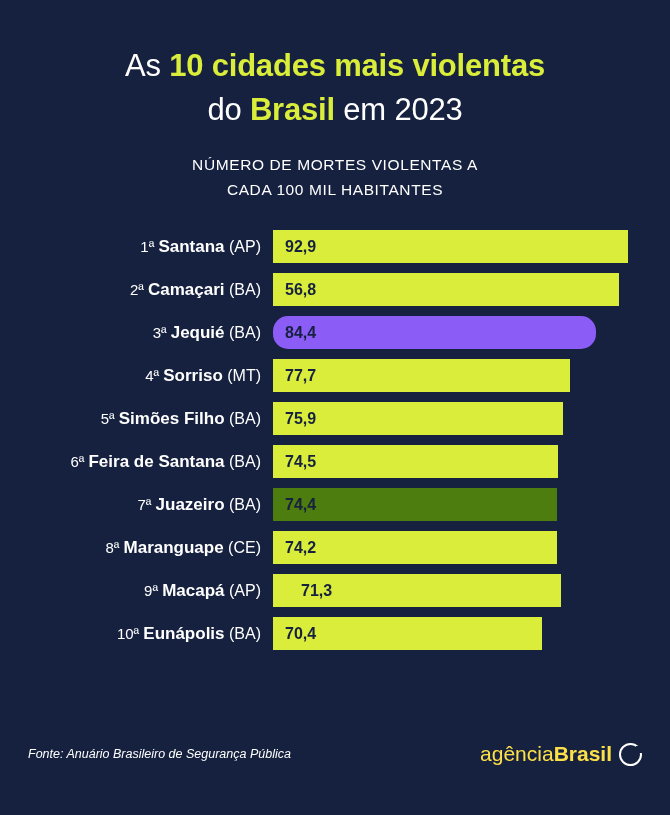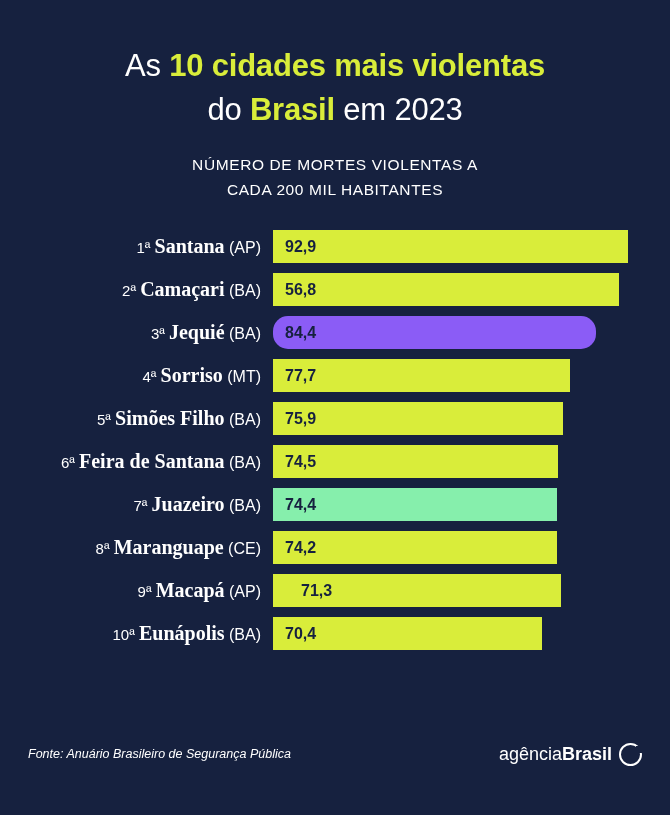--- a/index.html
+++ b/index.html
@@ -69,22 +69,21 @@
     color: #ffffff;
     font-size: 16.5px;
     white-space: nowrap;
   }
   .row-label .rank {
     font-size: 15px;
     font-weight: normal;
   }
   .row-label .city {
     font-weight: bold;
-    font-size: 20px;
-    font-family: Liberation Serif, serif;
+    font-size: 17px;
   }
   .row-label .state {
     font-weight: normal;
     font-size: 16px;
   }
   .bar-wrap {
     flex: 1;
     position: relative;
     height: 33px;
   }
@@ -115,22 +114,22 @@
     box-sizing: border-box;
   }
   .source {
     color: #ffffff;
     font-size: 12.5px;
     font-style: italic;
   }
   .logo {
     display: flex;
     align-items: center;
-    color: #ffffff;
-    font-size: 18px;
+    color: #fde047;
+    font-size: 21px;
   }
   .logo .agencia { font-weight: normal; }
   .logo .brasil { font-weight: bold; }
   .logo-mark {
     margin-left: 7px;
     width: 23px;
     height: 23px;
     border-radius: 50%;
     border: 2.5px solid #ffffff;
     position: relative;
@@ -152,21 +151,21 @@
 
 <div class="page">
 
   <div class="title-block">
     <div class="title-line"><span>As </span><span class="hl">10 cidades mais violentas</span></div>
     <div class="title-line title-line-2"><span>do </span><span class="hl">Brasil</span><span> em 2023</span></div>
   </div>
 
   <div class="subtitle">
     <div>NÚMERO DE MORTES VIOLENTAS A</div>
-    <div>CADA 200 MIL HABITANTES</div>
+    <div>CADA 100 MIL HABITANTES</div>
   </div>
 
   <div class="chart" id="chart">
       <div class="row">
         <div class="row-label"><span class="rank">1ª </span><span class="city">Santana</span><span class="state"> (AP)</span></div>
         <div class="bar-wrap">
           <div class="bar" style="width: 100%; background: rgb(217, 237, 58);">
             <span class="bar-value">92,9</span>
           </div>
         </div>
@@ -207,21 +206,21 @@
         <div class="row-label"><span class="rank">6ª </span><span class="city">Feira de Santana</span><span class="state"> (BA)</span></div>
         <div class="bar-wrap">
           <div class="bar" style="width: 80.1938%; background: rgb(217, 237, 58);">
             <span class="bar-value">74,5</span>
           </div>
         </div>
       </div>
       <div class="row">
         <div class="row-label"><span class="rank">7ª </span><span class="city">Juazeiro</span><span class="state"> (BA)</span></div>
         <div class="bar-wrap">
-          <div class="bar" style="width: 80.0861%; background: #86efac;">
+          <div class="bar" style="width: 80.0861%; background: #4d7c0f;">
             <span class="bar-value">74,4</span>
           </div>
         </div>
       </div>
       <div class="row">
         <div class="row-label"><span class="rank">8ª </span><span class="city">Maranguape</span><span class="state"> (CE)</span></div>
         <div class="bar-wrap">
           <div class="bar" style="width: 79.8708%; background: rgb(217, 237, 58);">
             <span class="bar-value">74,2</span>
           </div>

